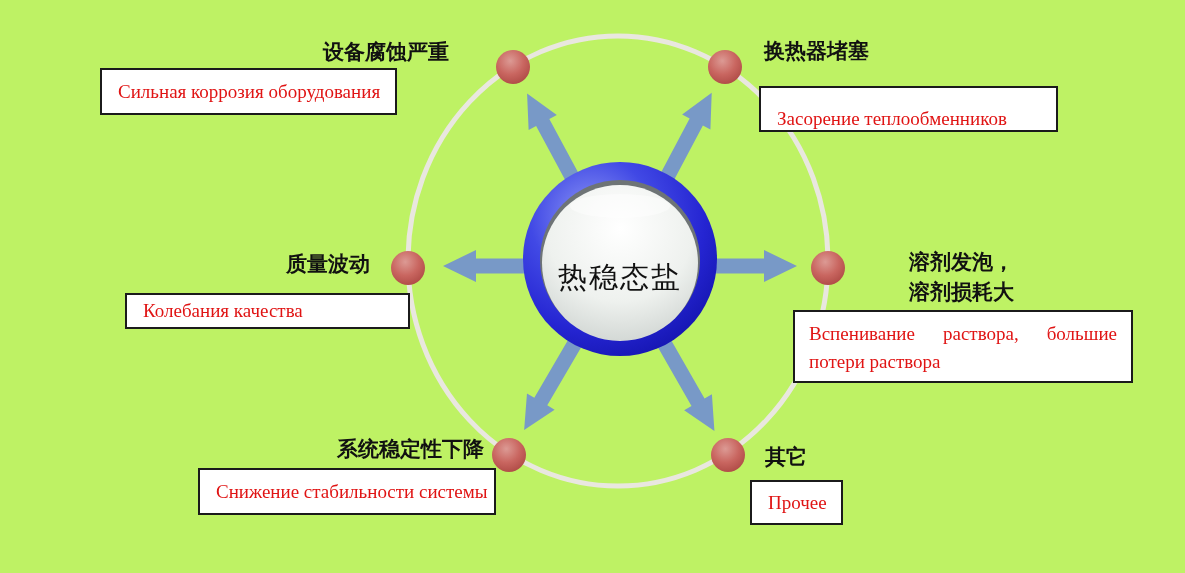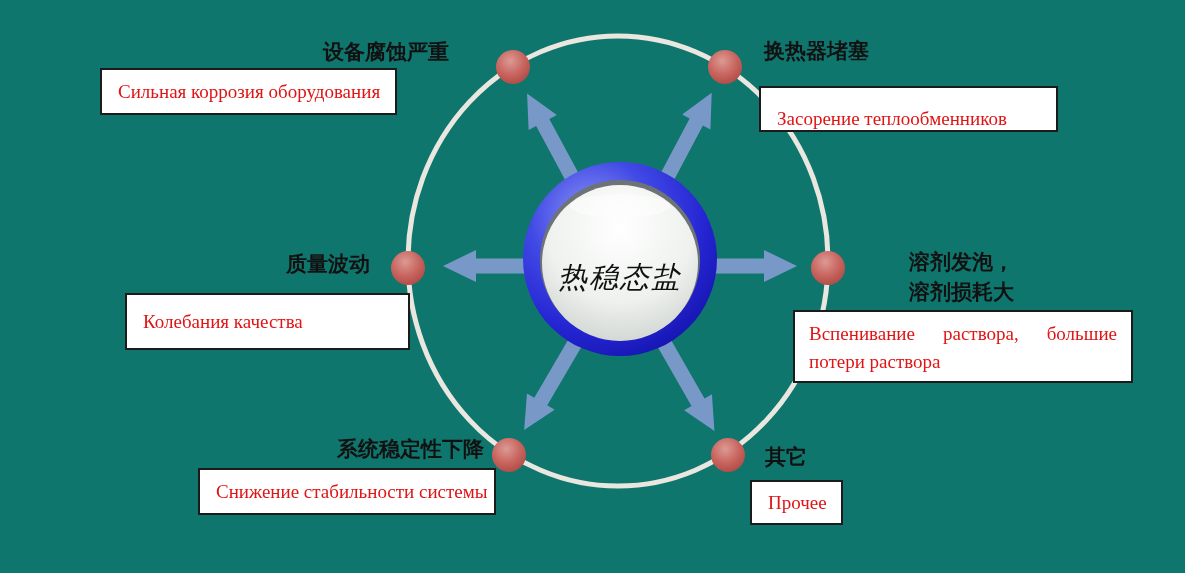--- a/index.html
+++ b/index.html
@@ -1,20 +1,20 @@
 <!DOCTYPE html>
 <html><head>
 <meta charset="utf-8">
 <style>
   html, body { margin: 0; padding: 0; background: #ffffff; }
   .stage {
     position: relative;
     width: 1185px;
     height: 573px;
-    background: #0f766e;
+    background: #bef264;
     overflow: hidden;
     font-family: "Liberation Serif", "DejaVu Serif", serif;
   }
   .stage svg { position: absolute; left: 0; top: 0; }
 
   .cn-label {
     position: absolute;
     color: #111111;
     font-weight: bold;
     font-size: 21px;
@@ -48,21 +48,20 @@
   .center-cn {
     position: absolute;
     left: 545px; top: 258px;
     width: 150px;
     text-align: center;
     font-size: 29px;
     color: #111111;
     z-index: 3;
     letter-spacing: 2px;
     font-family: "Liberation Serif", "DejaVu Serif", serif;
-    font-style: italic;
   }
 </style>
 </head>
 <body>
 
 <div class="stage">
 
   <svg width="1185" height="573" viewBox="0 0 1185 573">
     <defs>
       <radialGradient id="ballGrad" cx="0.35" cy="0.28" r="0.9">
@@ -139,21 +138,21 @@
   <div class="center-cn">热稳态盐</div>
 
   <div class="ru-box" style="left:100px; top:68px; width:297px; height:47px;">
     <span>Сильная коррозия оборудования</span>
   </div>
 
   <div class="ru-box" style="left:759px; top:86px; width:299px; height:46px;align-items:flex-end;">
     <span>Засорение теплообменников</span>
   </div>
 
-  <div class="ru-box" style="left:125px; top:293px; width:285px; height:57px;">
+  <div class="ru-box" style="left:125px; top:293px; width:285px; height:36px;">
     <span>Колебания качества</span>
   </div>
 
   <div class="ru-box multiline" style="left:793px; top:310px; width:340px; height:73px;">
     <div class="justify-line">Вспенивание раствора, большие</div>
     <div class="plain-line">потери раствора</div>
   </div>
 
   <div class="ru-box" style="left:198px; top:468px; width:298px; height:47px;">
     <span>Снижение стабильности системы</span>

